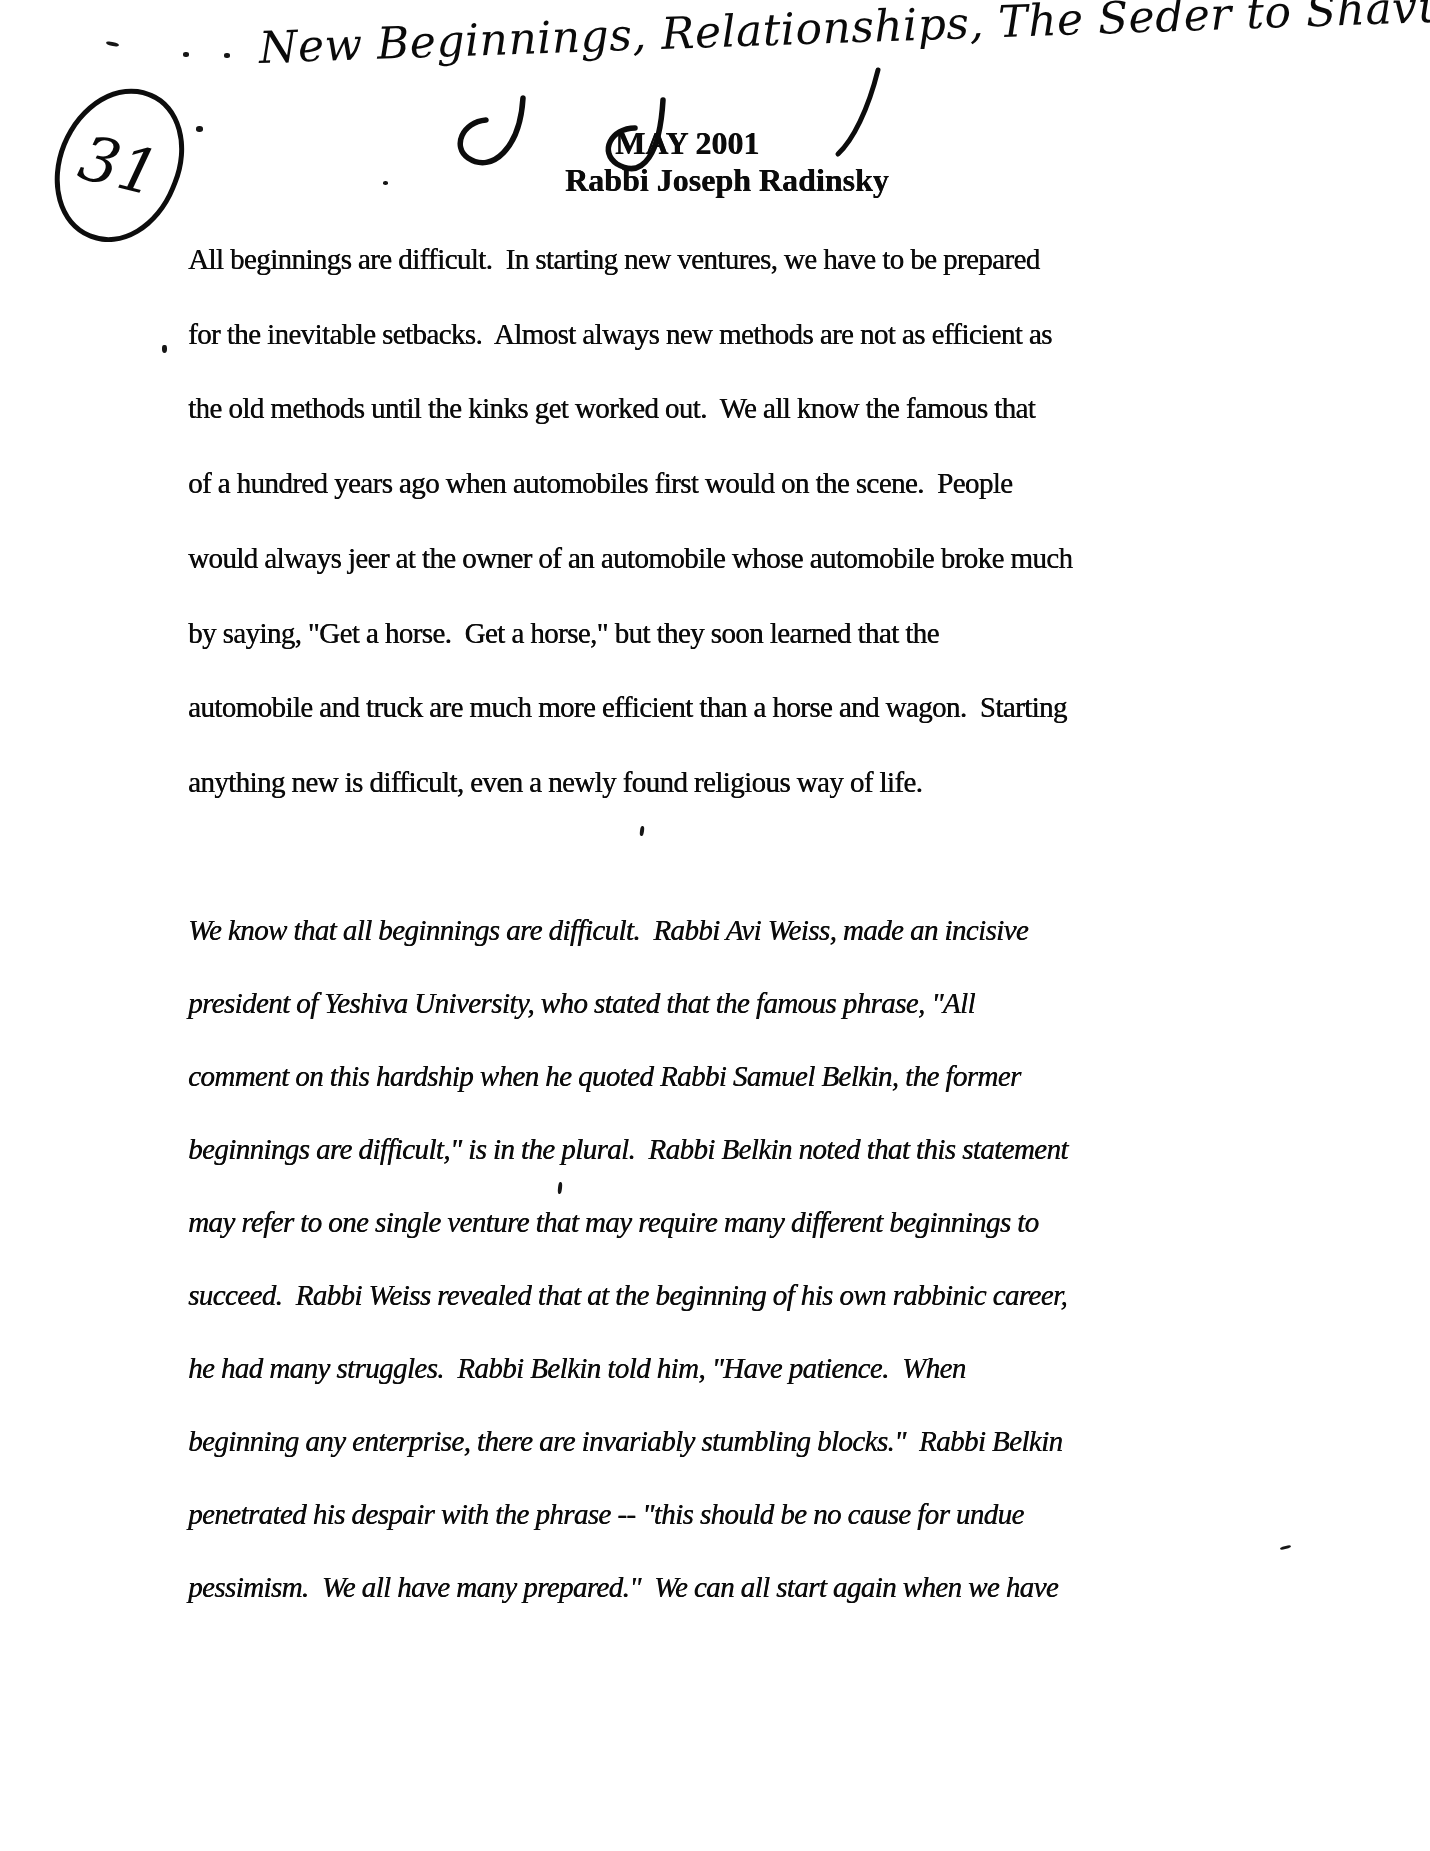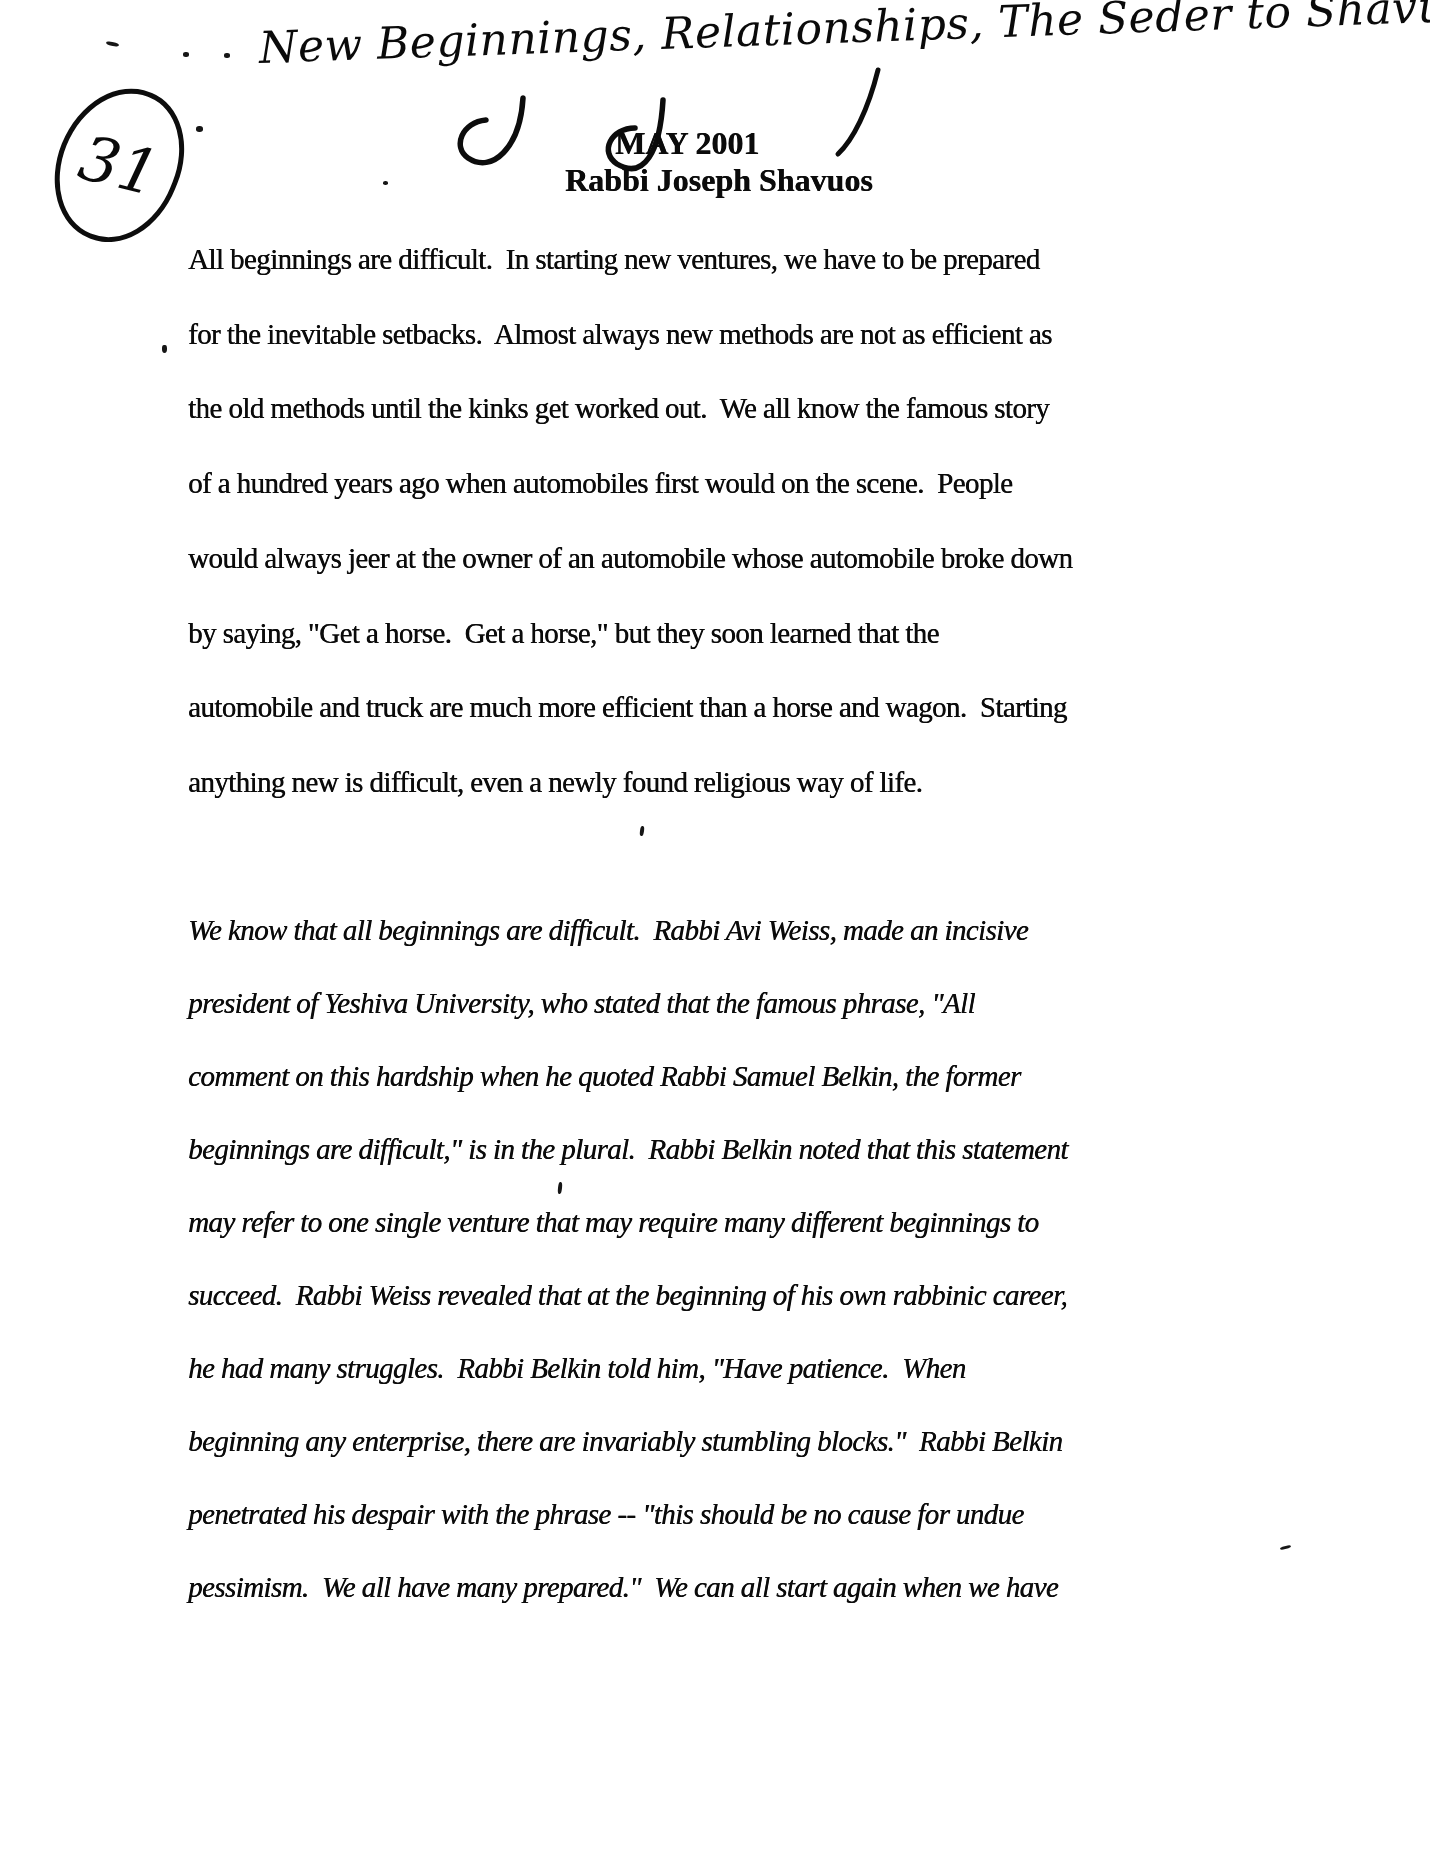--- a/index.html
+++ b/index.html
@@ -114,29 +114,29 @@
     <path d="M 523,98 C 520,148 492,174 468,158 C 452,147 462,122 486,120" fill="none" stroke="#0c0c0c" stroke-width="5.5" stroke-linecap="round"></path>
     <path d="M 663,100 C 660,152 644,180 617,164 C 599,152 611,128 635,128" fill="none" stroke="#0c0c0c" stroke-width="5.5" stroke-linecap="round"></path>
     <path d="M 878,70 C 868,110 853,140 838,154" fill="none" stroke="#0c0c0c" stroke-width="5" stroke-linecap="round"></path>
   </svg>
 
   <div class="page-number-circle">
     <span class="page-number">31</span>
   </div>
 
   <div class="hdr hdr-date">MAY 2001</div>
-  <div class="hdr hdr-author">Rabbi Joseph Shavuos</div>
+  <div class="hdr hdr-author">Rabbi Joseph Radinsky</div>
 
   <div class="body-text">
     <div class="para para-1">
       <div class="line">All beginnings are difficult.  In starting new ventures, we have to be prepared</div>
       <div class="line">for the inevitable setbacks.  Almost always new methods are not as efficient as</div>
-      <div class="line">the old methods until the kinks get worked out.  We all know the famous story</div>
+      <div class="line">the old methods until the kinks get worked out.  We all know the famous that</div>
       <div class="line">of a hundred years ago when automobiles first would on the scene.  People</div>
-      <div class="line">would always jeer at the owner of an automobile whose automobile broke down</div>
+      <div class="line">would always jeer at the owner of an automobile whose automobile broke much</div>
       <div class="line">by saying, "Get a horse.  Get a horse," but they soon learned that the</div>
       <div class="line">automobile and truck are much more efficient than a horse and wagon.  Starting</div>
       <div class="line">anything new is difficult, even a newly found religious way of life.</div>
     </div>
     <div class="para para-2">
       <div class="line">We know that all beginnings are difficult.  Rabbi Avi Weiss, made an incisive</div>
       <div class="line">president of Yeshiva University, who stated that the famous phrase, "All</div>
       <div class="line">comment on this hardship when he quoted Rabbi Samuel Belkin, the former</div>
       <div class="line">beginnings are difficult," is in the plural.  Rabbi Belkin noted that this statement</div>
       <div class="line">may refer to one single venture that may require many different beginnings to</div>

